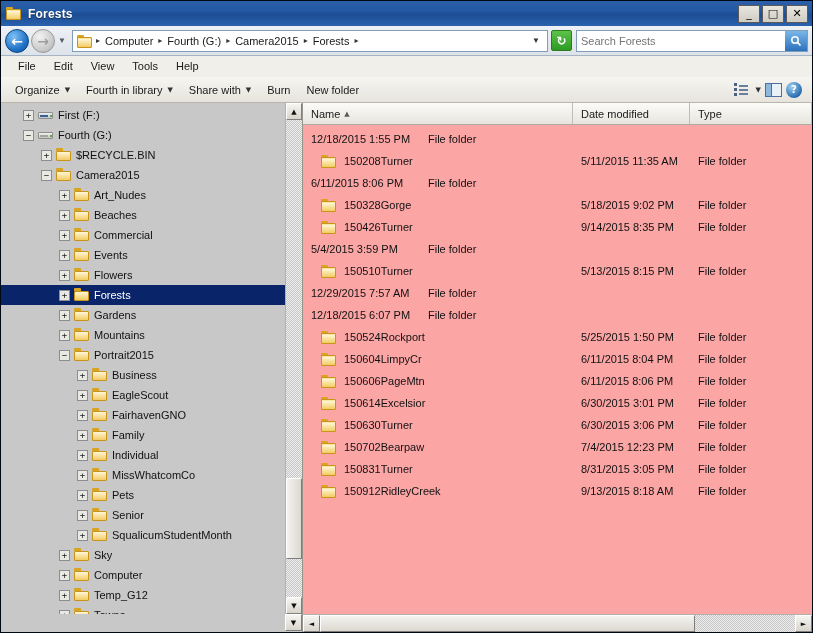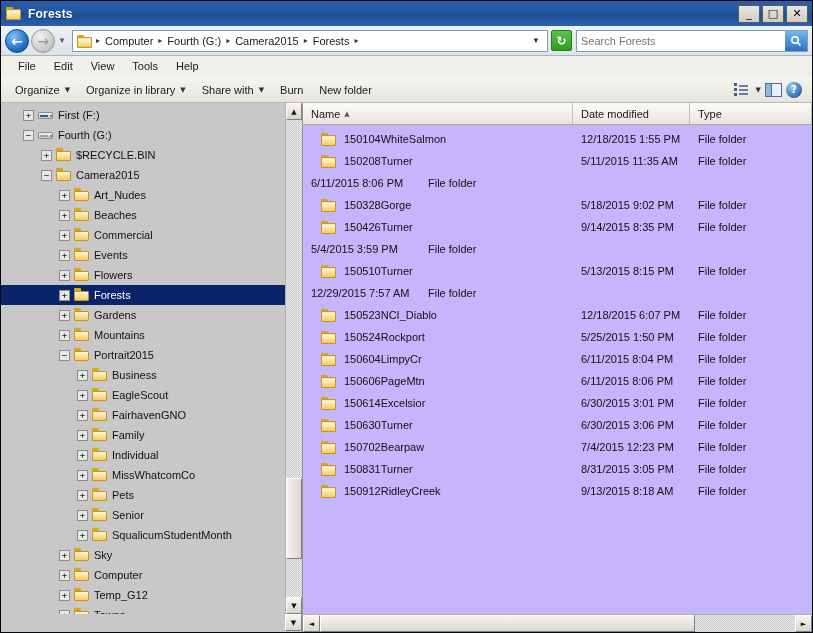--- a/index.html
+++ b/index.html
@@ -234,21 +234,21 @@
   }
   .sb-track { flex: 1 1 auto; position: relative; }
   .sb-thumb {
     position: absolute; left: 0; width: 100%;
     background: linear-gradient(to right, #f4f3ef, #dbd8d0);
     border: 1px solid #fff; border-right-color: #7d7d7d; border-bottom-color: #7d7d7d;
   }
 
   
   .listpane {
-    flex: 1 1 auto; background: #c4b5fd;
+    flex: 1 1 auto; background: #fca5a5;
     display: flex; flex-direction: column; overflow: hidden;
     position: relative;
   }
   .list-header {
     flex: 0 0 22px; height: 22px; display: flex;
     background: linear-gradient(to bottom, #fbfbf9, #e7e5dd);
     border-bottom: 1px solid #aeaca4;
   }
   .hcell {
     display: flex; align-items: center; gap: 4px;
@@ -357,21 +357,21 @@
     <div class="menu-item">Tools</div>
     <div class="menu-item">Help</div>
   </div>
 
   <div class="cmdbar">
     <div class="cmd-item">
       <span>Organize</span>
       <span class="caret">▼</span>
     </div>
     <div class="cmd-item">
-      <span>Organize in library</span>
+      <span>Fourth in library</span>
       <span class="caret">▼</span>
     </div>
     <div class="cmd-item">
       <span>Share with</span>
       <span class="caret">▼</span>
     </div>
     <div class="cmd-item">
       <span>Burn</span>
     </div>
     <div class="cmd-item">
@@ -734,30 +734,20 @@
           </div>
           <div class="hcell" style="flex: 0 0 117px; width: 117px;">
             <span>Date modified</span>
           </div>
           <div class="hcell" style="flex: 1 1 auto;">
             <span>Type</span>
           </div>
         </div>
       <div class="rows" id="rows">
           <div class="row">
-            <div class="cell-name" style="flex: 0 0 270px; width: 270px;">
-              <span style="width: 16px; height: 13px; flex: 0 0 16px;">
-                <div class="folder">
-                  <div class="tab"></div>
-                  <div class="body"></div>
-                  <div class="flap"></div>
-                </div>
-              </span>
-              <span>150104WhiteSalmon</span>
-            </div>
             <div class="cell-date" style="flex: 0 0 117px; width: 117px;">12/18/2015 1:55 PM</div>
             <div class="cell-type" style="flex: 1 1 auto;">File folder</div>
           </div>
           <div class="row">
             <div class="cell-name" style="flex: 0 0 270px; width: 270px;">
               <span style="width: 16px; height: 13px; flex: 0 0 16px;">
                 <div class="folder">
                   <div class="tab"></div>
                   <div class="body"></div>
                   <div class="flap"></div>
@@ -816,30 +806,20 @@
               <span>150510Turner</span>
             </div>
             <div class="cell-date" style="flex: 0 0 117px; width: 117px;">5/13/2015 8:15 PM</div>
             <div class="cell-type" style="flex: 1 1 auto;">File folder</div>
           </div>
           <div class="row">
             <div class="cell-date" style="flex: 0 0 117px; width: 117px;">12/29/2015 7:57 AM</div>
             <div class="cell-type" style="flex: 1 1 auto;">File folder</div>
           </div>
           <div class="row">
-            <div class="cell-name" style="flex: 0 0 270px; width: 270px;">
-              <span style="width: 16px; height: 13px; flex: 0 0 16px;">
-                <div class="folder">
-                  <div class="tab"></div>
-                  <div class="body"></div>
-                  <div class="flap"></div>
-                </div>
-              </span>
-              <span>150523NCI_Diablo</span>
-            </div>
             <div class="cell-date" style="flex: 0 0 117px; width: 117px;">12/18/2015 6:07 PM</div>
             <div class="cell-type" style="flex: 1 1 auto;">File folder</div>
           </div>
           <div class="row">
             <div class="cell-name" style="flex: 0 0 270px; width: 270px;">
               <span style="width: 16px; height: 13px; flex: 0 0 16px;">
                 <div class="folder">
                   <div class="tab"></div>
                   <div class="body"></div>
                   <div class="flap"></div>

